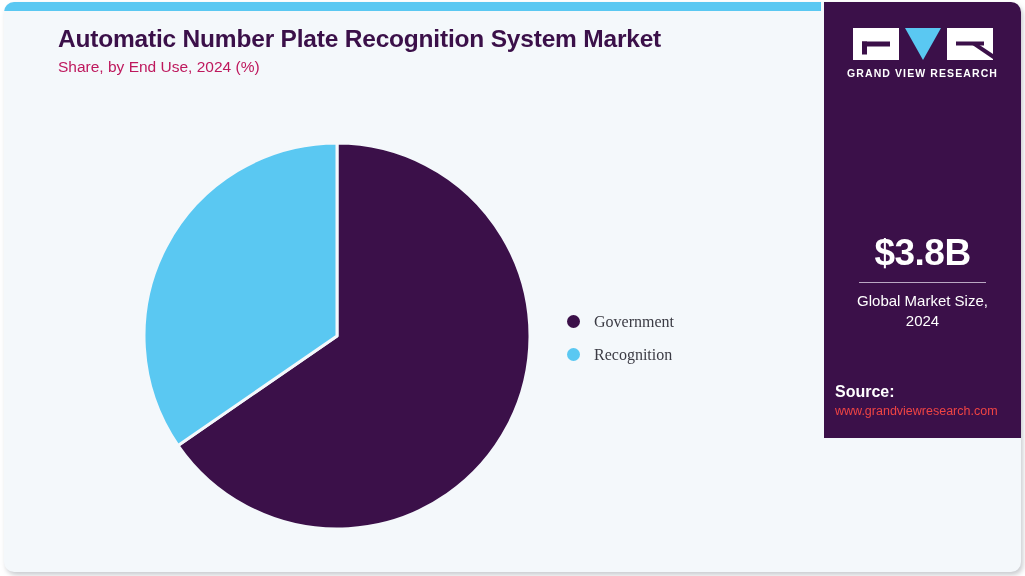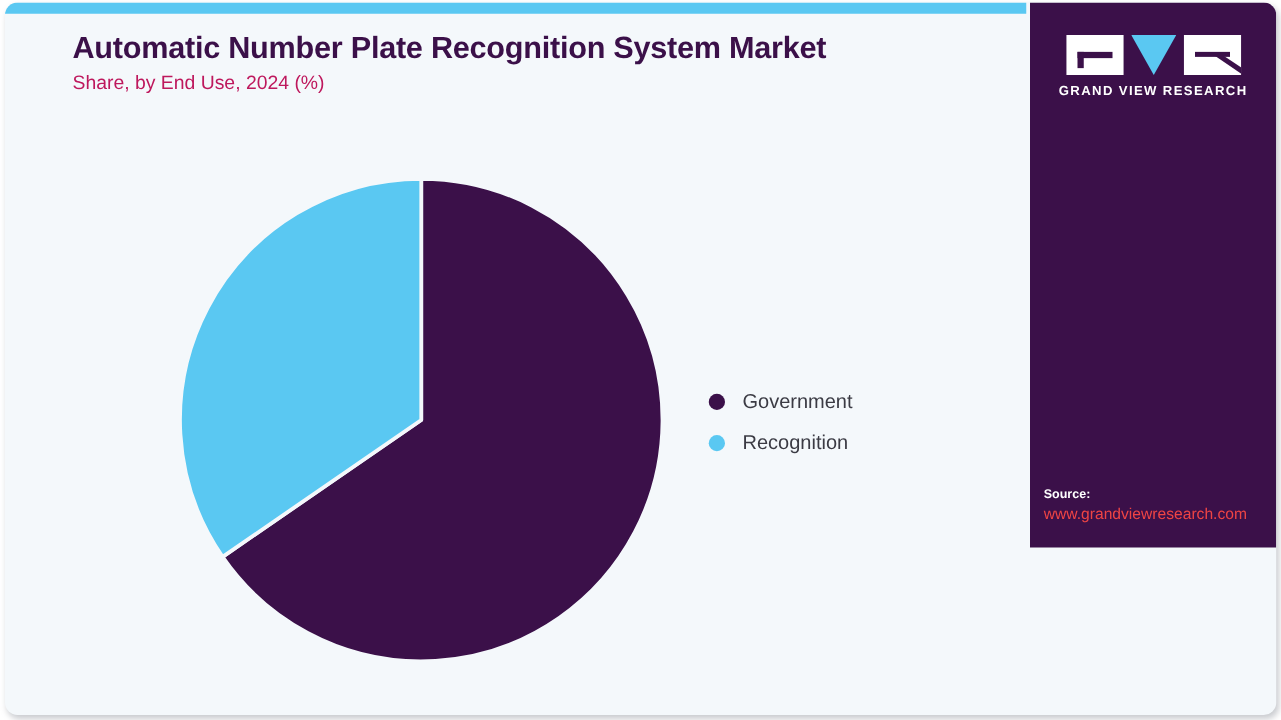--- a/index.html
+++ b/index.html
@@ -90,20 +90,21 @@
   
   .legend {
     position: absolute;
     left: 563px;
     top: 203px;
   }
   .legend-row {
     display: flex;
     align-items: center;
     height: 33px;
+    font-family: Liberation Serif, serif;
   }
   .legend-dot {
     width: 13px;
     height: 13px;
     border-radius: 50%;
     flex: 0 0 auto;
   }
   .legend-label {
     margin-left: 14px;
     font-size: 16px;
@@ -171,21 +172,21 @@
   }
 
   .source-block {
     position: absolute;
     left: 11px;
     bottom: 18px;
     width: 186px;
     text-align: left;
   }
   .source-label {
-    font-size: 10px;
+    font-size: 16px;
     font-weight: bold;
     color: #ffffff;
     line-height: 1.45;
     margin-top: 44px;
   }
   .source-url {
     font-size: 12.5px;
     color: #ef4444;
     line-height: 1.35;
     white-space: nowrap;
@@ -248,20 +249,25 @@
 
           <svg class="logo-svg" width="46" height="32" viewBox="0 0 46 32">
             <rect x="0" y="0" width="46" height="32" fill="#ffffff"></rect>
             <rect x="9" y="13.5" width="28" height="4" fill="#3b1049"></rect>
             <polygon points="24,16 46,31 46,26 31,16" fill="#3b1049"></polygon>
           </svg>
         </div>
         <div class="logo-wordmark">GRAND VIEW RESEARCH</div>
       </div>
 
+      <div class="stat-block">
+        <div class="stat-value">$3.8B</div>
+        <div class="stat-divider"></div>
+        <div class="stat-caption">Global Market Size, 2024</div>
+      </div>
 
       <div class="source-block">
         <div class="source-label">Source:</div>
         <div class="source-url">www.grandviewresearch.com</div>
       </div>
 
     </div>
 
   </div>
 </div>

